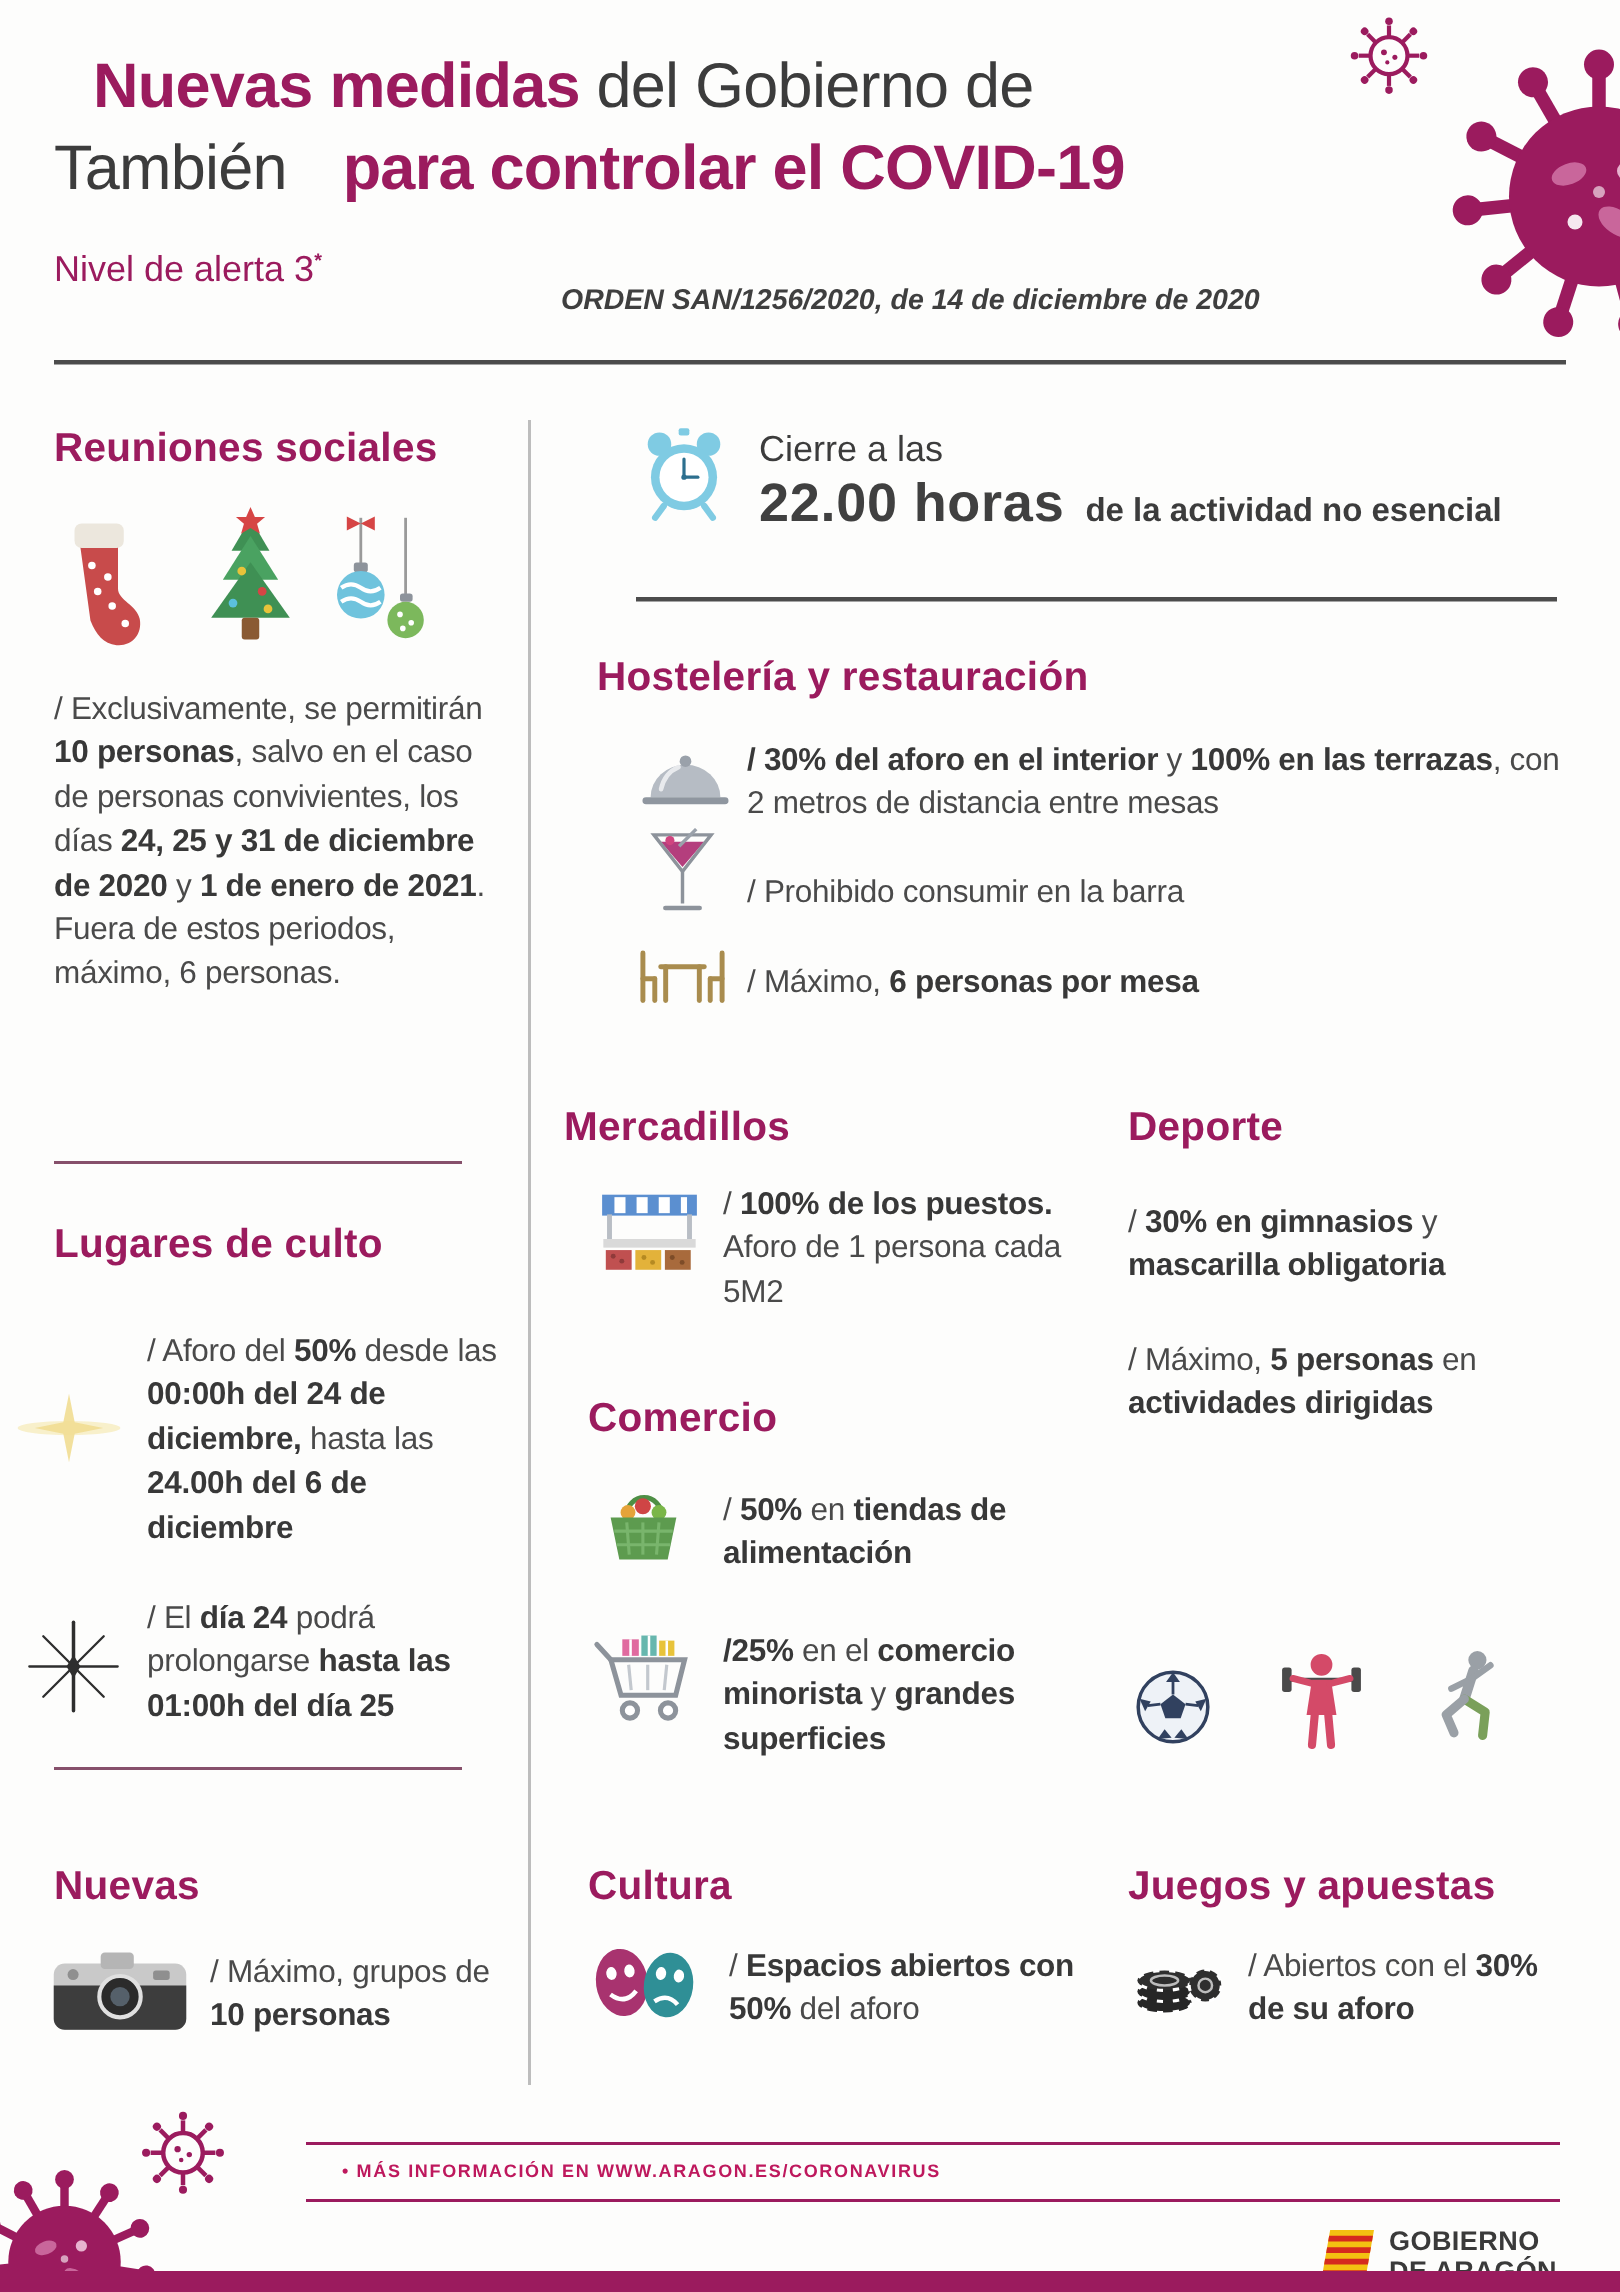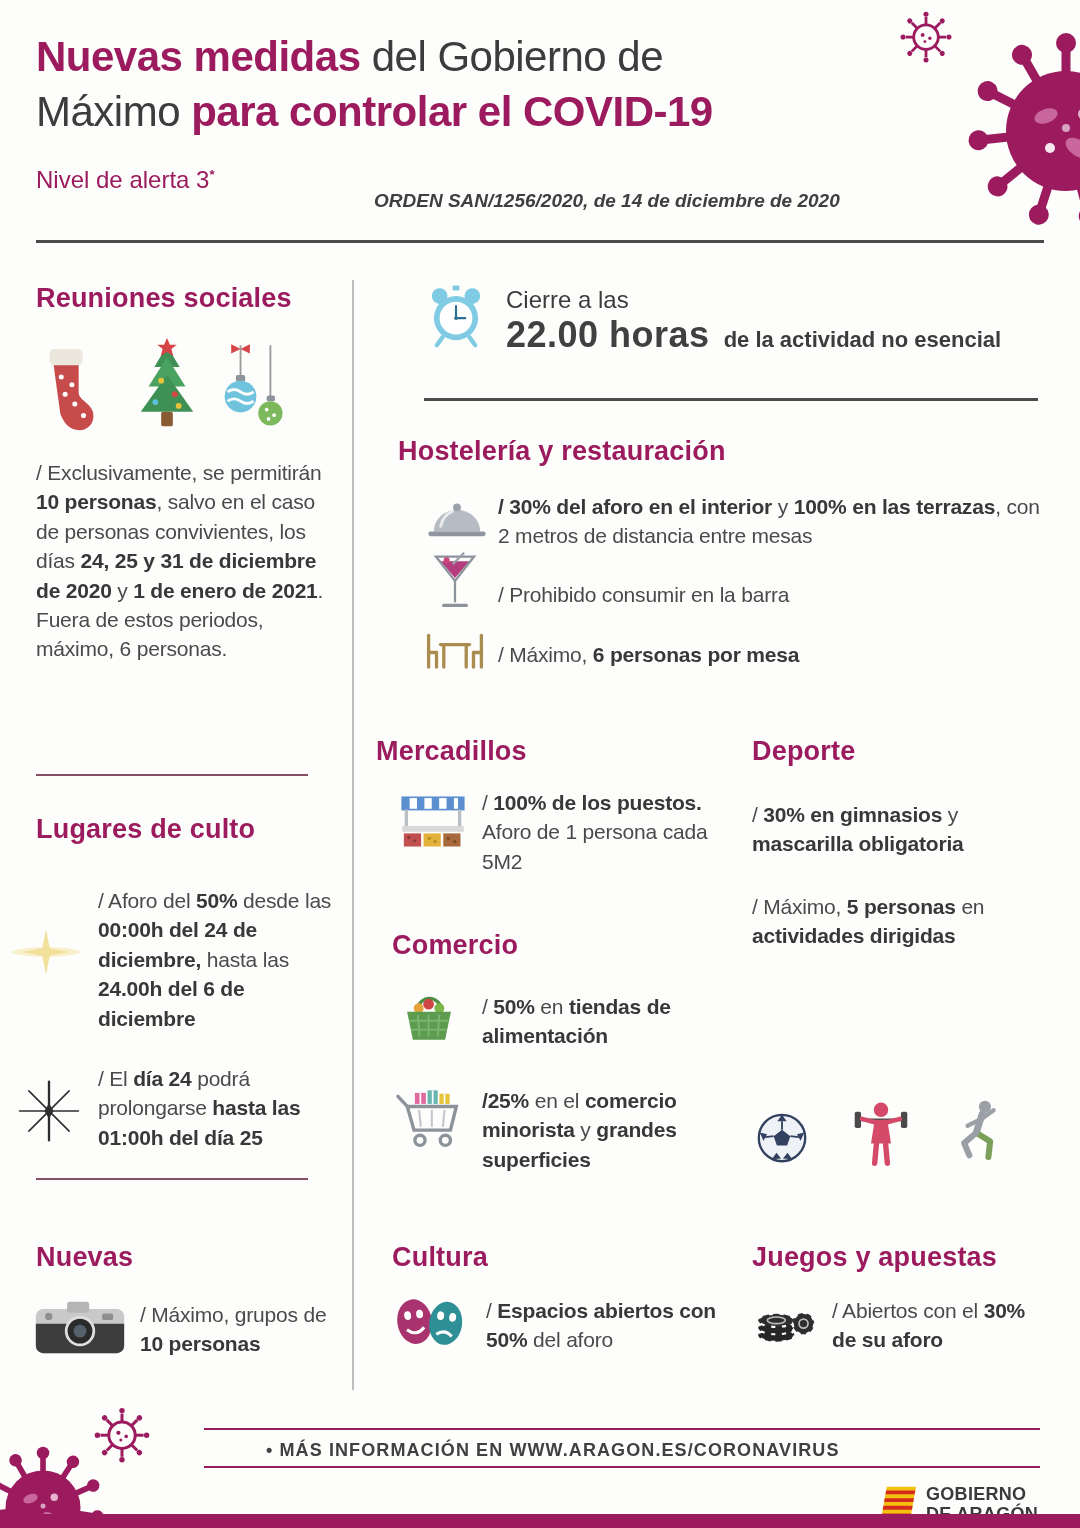--- a/index.html
+++ b/index.html
@@ -1,36 +1,36 @@
 <!DOCTYPE html>
 <html><head>
 <meta charset="utf-8">
 <style>
   * { margin:0; padding:0; box-sizing:border-box; }
   body { background:#ffffff; font-family:"Liberation Sans","DejaVu Sans",sans-serif; }
   .page { position:relative; width:1080px; height:1528px; background:#fdfdfc; overflow:hidden; color:#4a4a4a; }
   .abs { position:absolute; }
   .b { font-weight:700; }
   .title { font-size:42px; line-height:1.3; font-weight:400; color:#3c3c3c; letter-spacing:-0.5px; }
-  .title .b { font-weight:800; }
+  .title .b { font-weight:800;margin-left:26px; }
   .alert { font-size:24px; font-weight:500; color:#9b1b5e;text-align:center; }
   .alert sup { font-size:55%; font-weight:700; }
   .order { font-size:19px; font-style:italic; font-weight:700; color:#3f3f3f; }
   .sec-h { font-size:27px; font-weight:800; color:#9b1b5e; letter-spacing:.2px; }
   .txt { font-size:21px; line-height:1.4; color:#4a4a4a; letter-spacing:-.2px; }
   .txt .b { color:#383838; }
   .hr-dark { background:#4c4c4c; height:3px; }
   .hr-col { background:#86506b; height:2px; }
   .hr-accent { background:#9b1b5e; height:2px; }
   .vr { background:#bdbdbd; width:2px; }
   .cierre-intro { font-size:24px; font-weight:400; color:#3c3c3c; }
   .cierre-line { display:flex; align-items:baseline; gap:14px; }
   .cierre-time { font-size:36px; font-weight:800; color:#404040; letter-spacing:.5px; }
   .cierre-tail { font-size:22px; font-weight:700; color:#3c3c3c; }
-  .footer-info { font-size:18px; font-weight:600; letter-spacing:1.1px; color:#404040;margin-left:38px; }
+  .footer-info { font-size:12px; font-weight:600; letter-spacing:1.1px; color:#be185d; }
   .footer-info .b { font-weight:800; }
   .gob { font-size:18px; font-weight:800; color:#3a3a3a; line-height:1.12; letter-spacing:.3px; }
   .bar { background:#9b1b5e; }
   .accent { color:#9b1b5e; }
 </style>
 </head>
 <body>
 
 <div class="page">
 
@@ -128,21 +128,21 @@
         <circle cx="50" cy="52" r="22" fill="#fdfdfc" stroke="#9b1b5e" stroke-width="5"></circle>
         <circle cx="44" cy="48" r="3.5" fill="#9b1b5e"></circle>
         <circle cx="57" cy="54" r="3" fill="#9b1b5e"></circle>
         <circle cx="48" cy="60" r="2.5" fill="#9b1b5e"></circle>
       </g>
     </defs>
   </svg>
 
   <div class="title abs" style="left:36px;top:30px;width:840px">
     <div><span class="b accent">Nuevas medidas</span><span> del Gobierno de</span></div>
-    <div><span>Máximo </span><span class="b accent">para controlar el COVID-19</span></div>
+    <div><span>También </span><span class="b accent">para controlar el COVID-19</span></div>
   </div>
 
   <div class="alert abs" style="left:36px;top:166px">
     <span>Nivel de alerta 3</span><sup>*</sup>
   </div>
 
   <div class="order abs" style="left:374px;top:190px">ORDEN SAN/1256/2020, de 14 de diciembre de 2020</div>
 
   <svg class="abs" style="left:898px;top:8px" width="56" height="56" viewBox="0 0 100 100">
       <use href="#virus-outline"></use>

